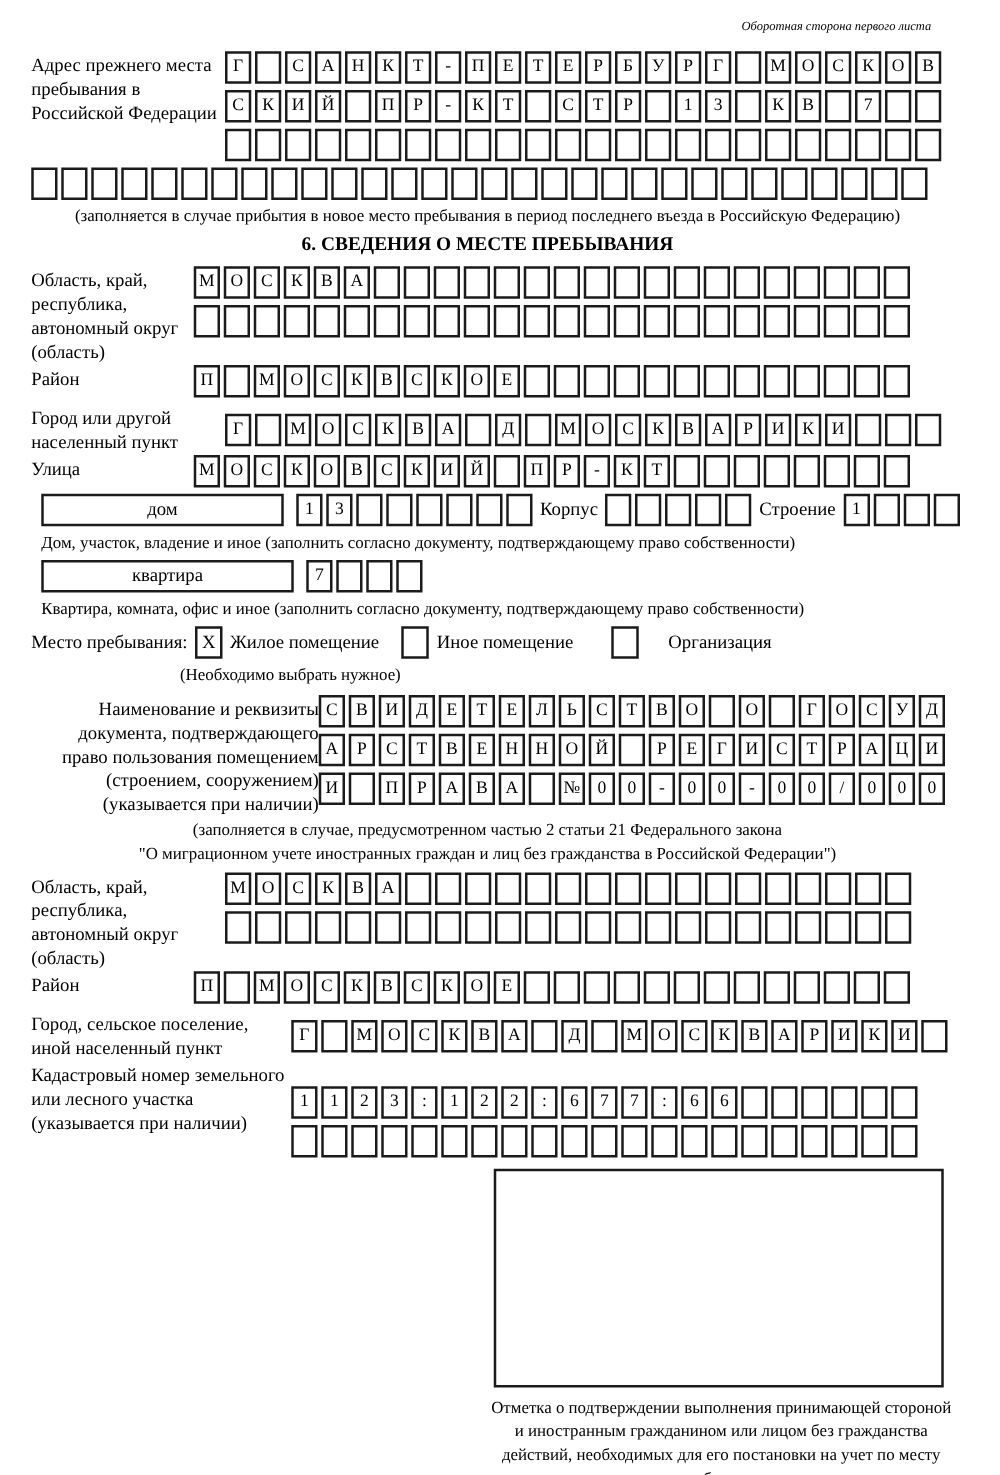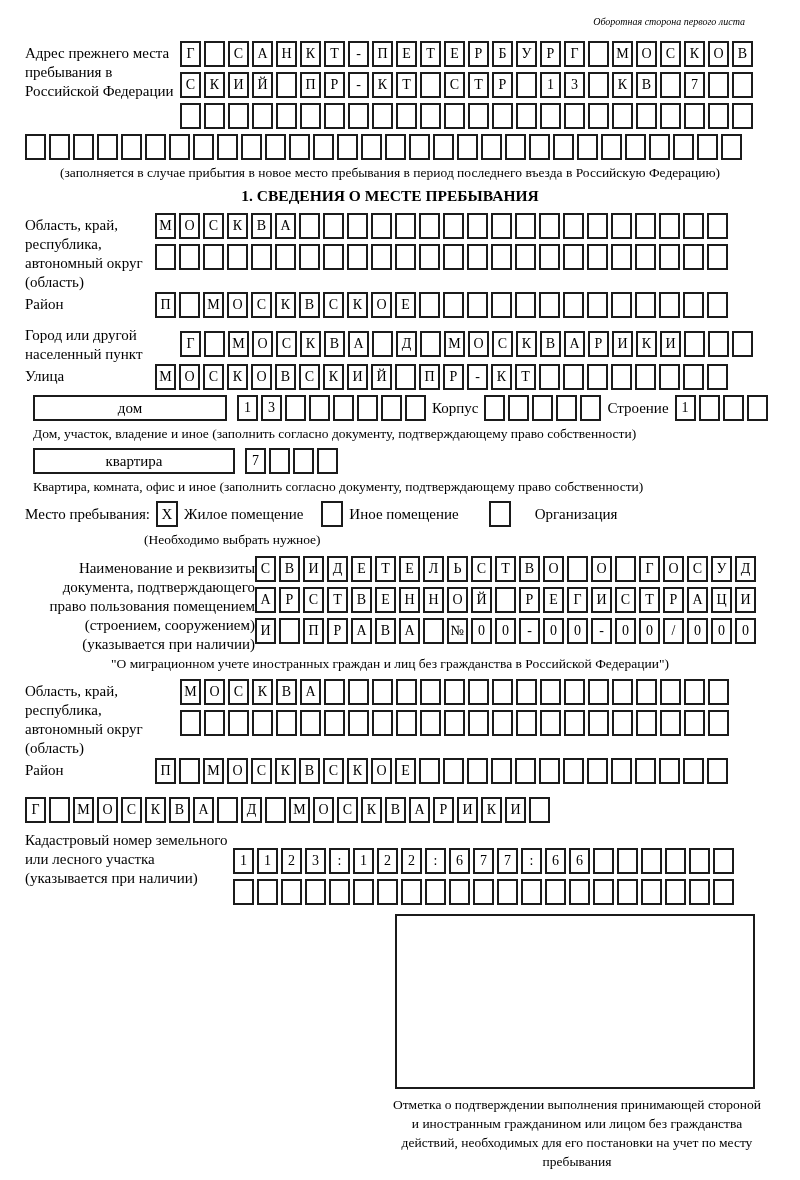--- a/index.html
+++ b/index.html
@@ -149,21 +149,21 @@
       <span class="cell"></span>
       <span class="cell"></span>
       <span class="cell"></span>
       <span class="cell"></span>
       <span class="cell"></span>
       <span class="cell"></span>
       <span class="cell"></span>
     </div>
   <div class="note">(заполняется в случае прибытия в новое место пребывания в период последнего въезда в Российскую Федерацию)</div>
 
-  <div class="title">1. СВЕДЕНИЯ О МЕСТЕ ПРЕБЫВАНИЯ</div>
+  <div class="title">6. СВЕДЕНИЯ О МЕСТЕ ПРЕБЫВАНИЯ</div>
 
   <div class="block">
     <div class="blabel" style="width:130px;">Область, край, республика, автономный округ (область)</div>
     <div class="brows">
       <div class="cells">
           <span class="cell">М</span>
           <span class="cell">О</span>
           <span class="cell">С</span>
           <span class="cell">К</span>
           <span class="cell">В</span>
@@ -433,20 +433,21 @@
           <span class="cell">0</span>
           <span class="cell">/</span>
           <span class="cell">0</span>
           <span class="cell">0</span>
           <span class="cell">0</span>
         </div>
     </div>
   </div>
 
   <div class="fact-note">
+    <div>(заполняется в случае, предусмотренном частью 2 статьи 21 Федерального закона</div>
     <div>"О миграционном учете иностранных граждан и лиц без гражданства в Российской Федерации")</div>
   </div>
 
   <div class="block">
     <div class="blabel" style="width:155px;">Область, край, республика, автономный округ (область)</div>
     <div class="brows">
       <div class="cells">
           <span class="cell">М</span>
           <span class="cell">О</span>
           <span class="cell">С</span>
@@ -525,20 +526,21 @@
           <span class="cell"></span>
           <span class="cell"></span>
           <span class="cell"></span>
           <span class="cell"></span>
           <span class="cell"></span>
         </div>
     </div>
   </div>
 
   <div class="block">
+    <div class="blabel" style="width:208px;">Город, сельское поселение, иной населенный пункт</div>
     <div class="brows row-offset-s">
       <div class="cells">
           <span class="cell">Г</span>
           <span class="cell"></span>
           <span class="cell">М</span>
           <span class="cell">О</span>
           <span class="cell">С</span>
           <span class="cell">К</span>
           <span class="cell">В</span>
           <span class="cell">А</span>

